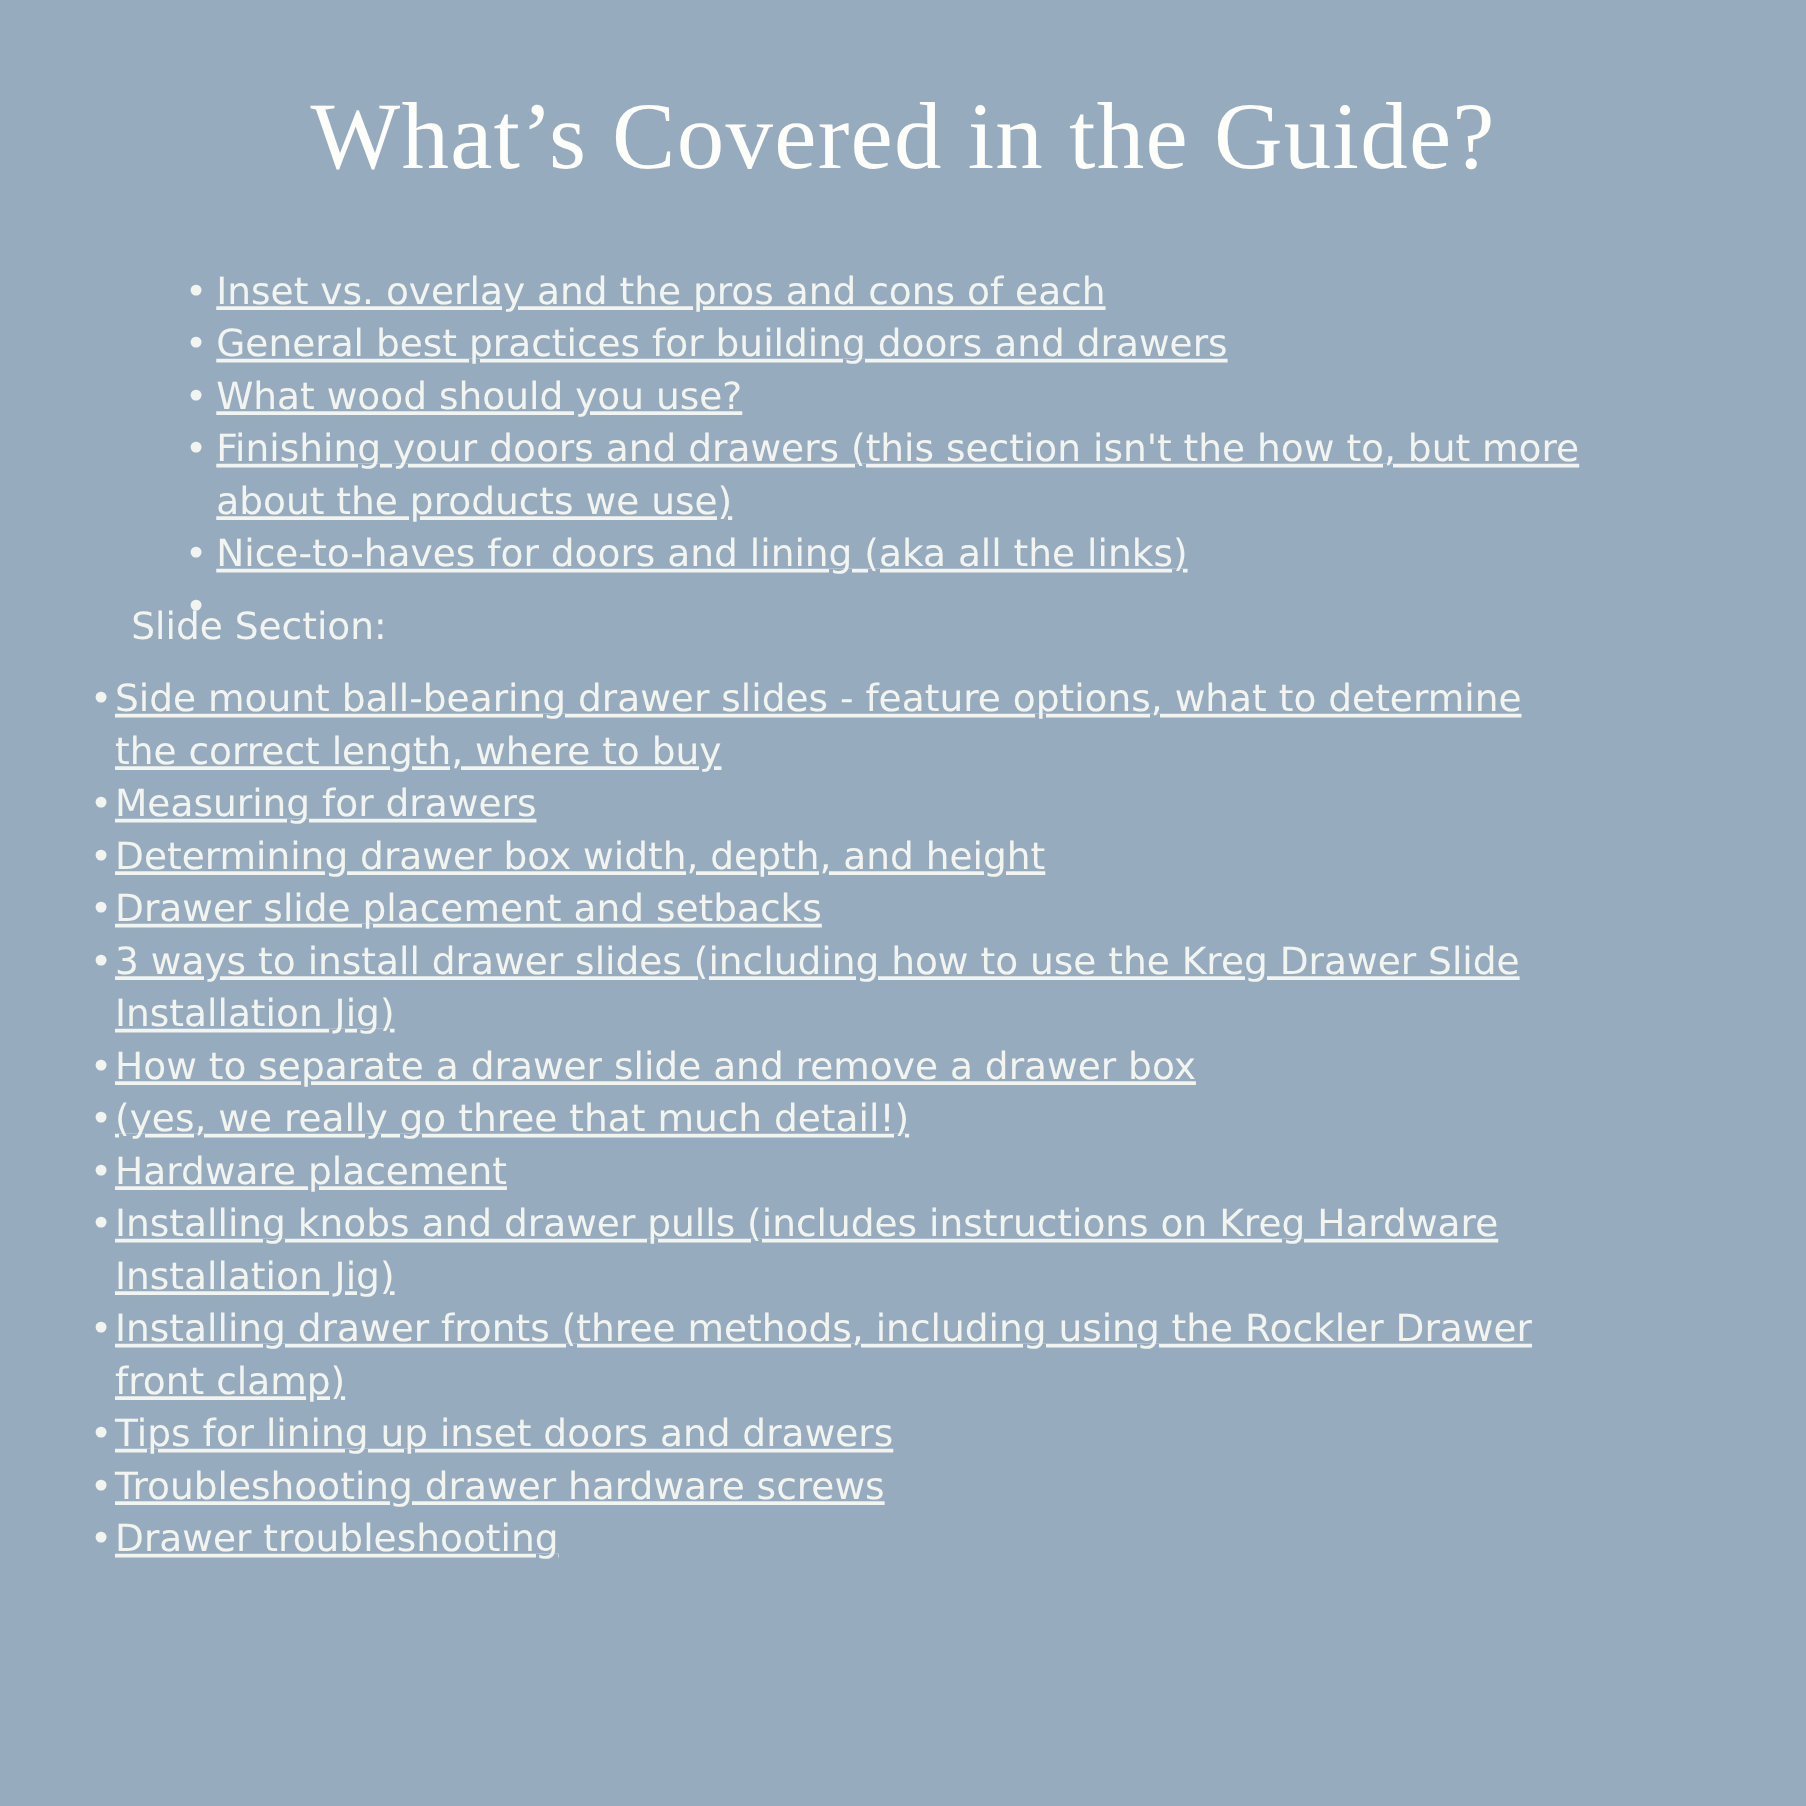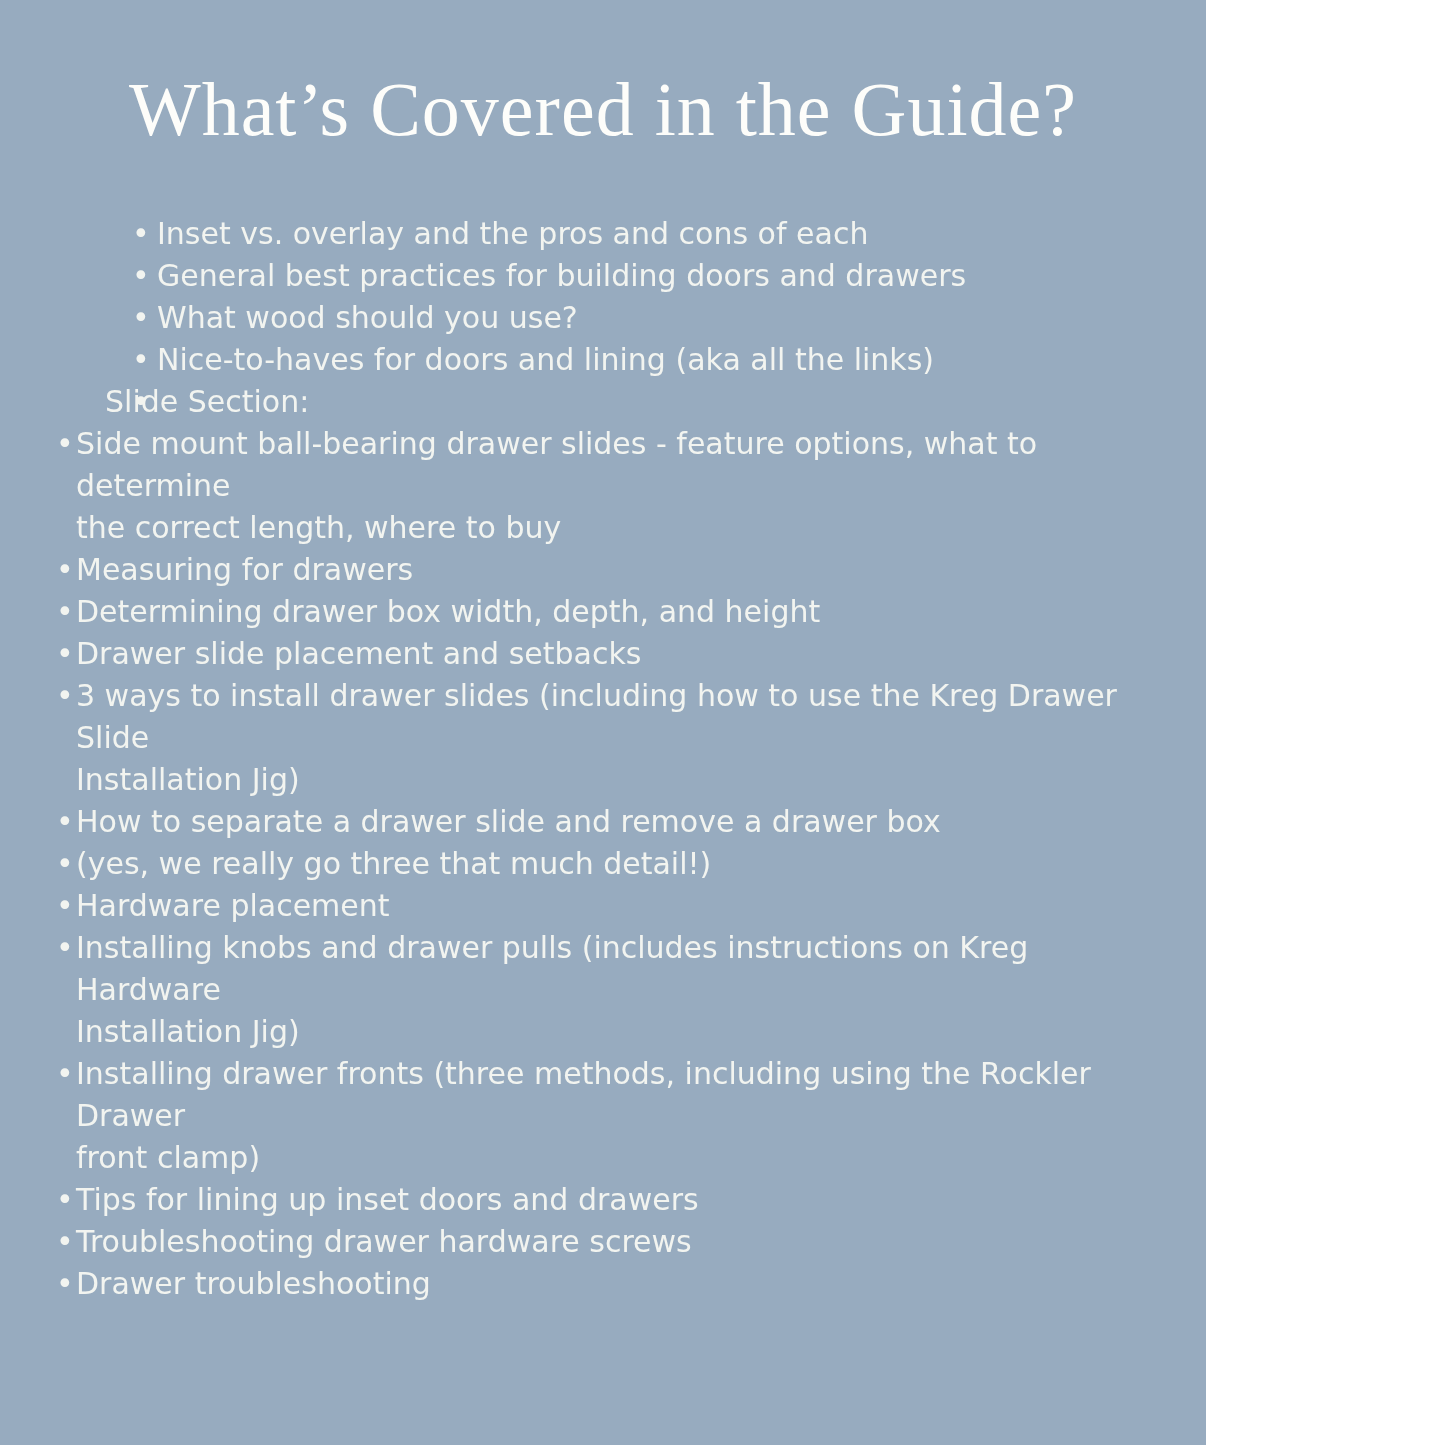--- a/index.html
+++ b/index.html
@@ -1,21 +1,21 @@
 <!DOCTYPE html>
 <html><head>
 <meta charset="utf-8">
 <style>
   html, body {
     margin: 0;
     padding: 0;
   }
   .canvas {
     position: relative;
-    width: 1206px;
+    width: 1445px;
     height: 1445px;
     background: #97abbf;
     overflow: hidden;
     font-family: "DejaVu Sans", "Liberation Sans", sans-serif;
   }
   .page-title {
     margin: 0;
     padding-top: 66px;
     text-align: center;
     font-family: "Liberation Serif", "DejaVu Serif", serif;
@@ -26,22 +26,23 @@
     letter-spacing: 1px;
   }
   .content {
     margin-top: 60px;
     color: #f2f4f0;
     font-size: 30px;
     line-height: 42px;
   }
   ul.bullet-list {
     list-style: none;
-    margin: 0;
+    margin: 16px;
     padding: 0 40px 0 157px;
+    text-decoration: underline;
   }
   ul.bullet-list li {
     position: relative;
     white-space: pre-line;
   }
   ul.bullet-list li::before {
     content: "\2022";
     position: absolute;
     left: -25px;
     top: 0;
@@ -60,20 +61,22 @@
 <body>
 
 <div class="canvas">
   <h1 class="page-title">What’s Covered in the Guide?</h1>
 
   <div class="content">
     <ul class="bullet-list">
       <li>Inset vs. overlay and the pros and cons of each</li>
       <li>General best practices for building doors and drawers</li>
       <li>What wood should you use?</li>
+      <li>Finishing your doors and drawers (this section isn't the how to, but more
+about the products we use)</li>
       <li>Nice-to-haves for doors and lining (aka all the links)</li>
       <li></li>
     </ul>
 
     <div class="section-label">Slide Section:</div>
 
     <ul class="bullet-list indented">
       <li>Side mount ball-bearing drawer slides - feature options, what to determine
 the correct length, where to buy</li>
       <li>Measuring for drawers</li>

